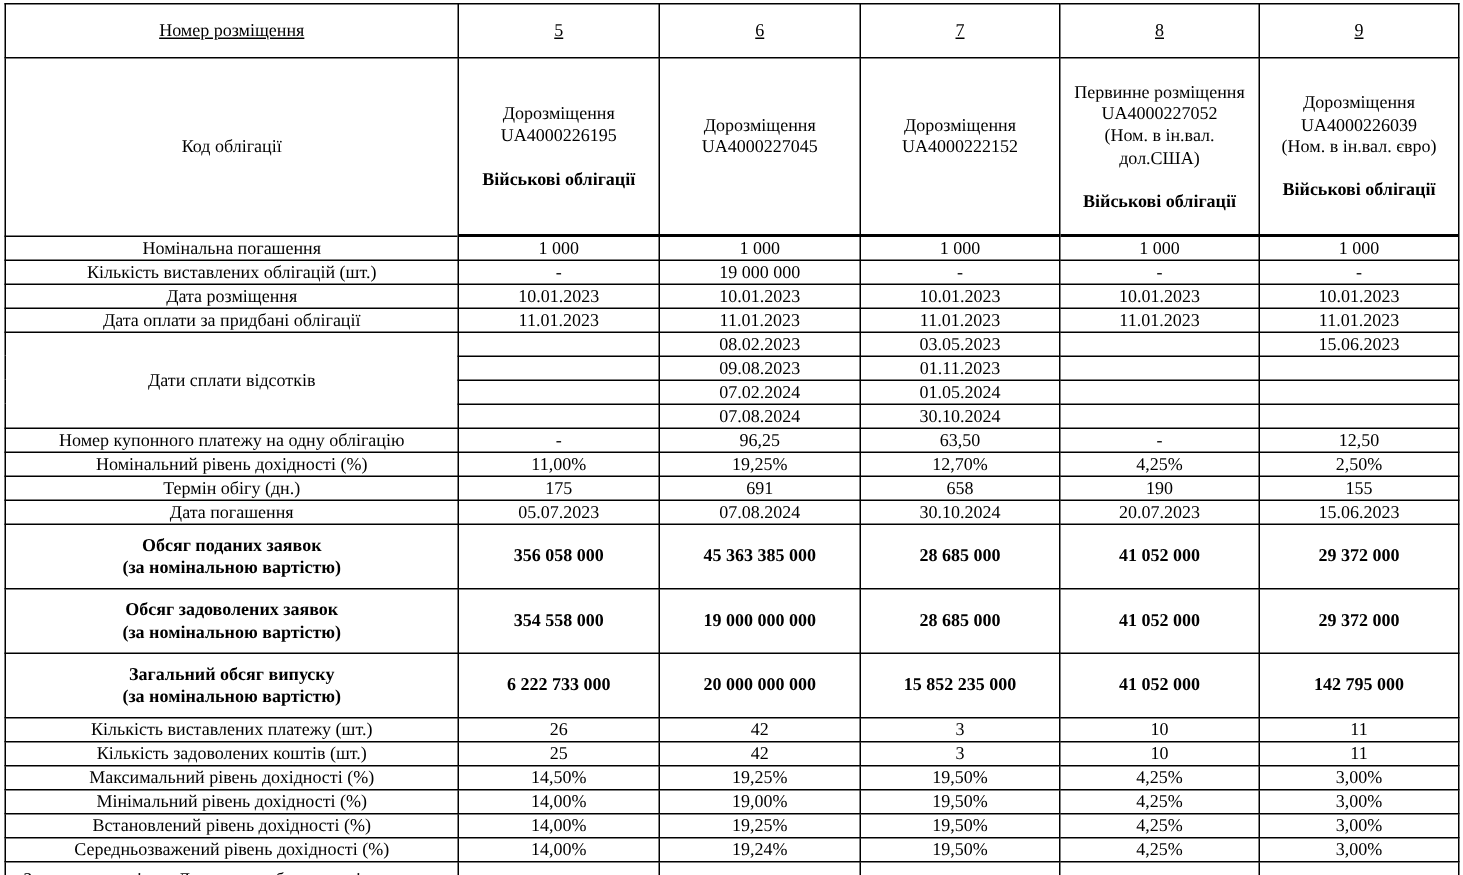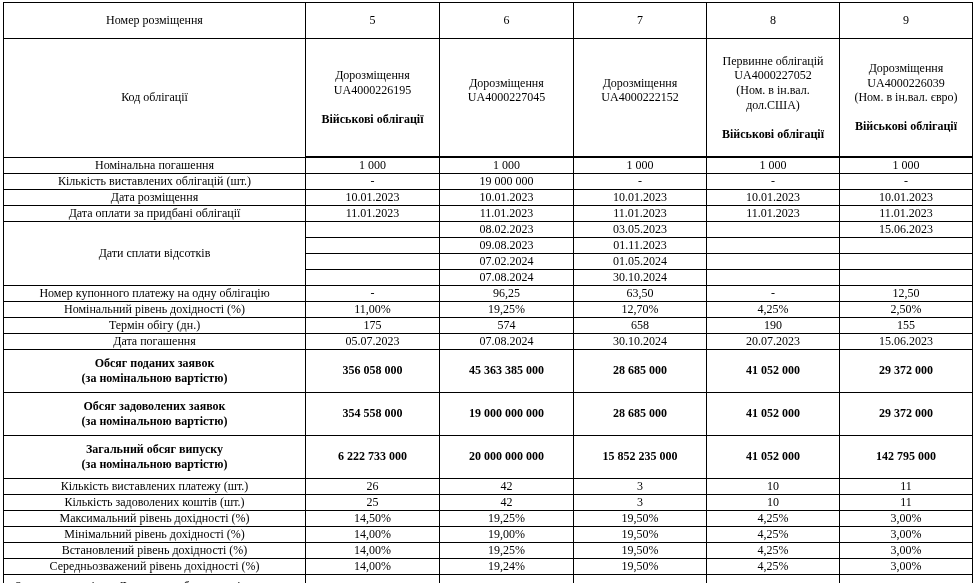--- a/index.html
+++ b/index.html
@@ -22,21 +22,21 @@
   .bond-table td {
     border: 1px solid #000000;
     text-align: center;
     vertical-align: middle;
     padding: 0 3px;
     font-size: 12px;
     line-height: 1.22;
     white-space: pre-line;
     overflow: hidden;
   }
-  tr.r-head  { height: 36px; }
+  tr.r-head  { height: 36px; text-decoration: underline; }
   tr.r-code  { height: 86px; }
   tr.r-std   { height: 16px; }
   tr.r-tall  { height: 43px; font-weight: bold; }
   tr.r-funds { height: 38px; }
   tr.r-code td { border-bottom: 2px solid #000000; }
   tr.r-code td.lbl { border-bottom: 1px solid #000000; margin-top: 35px; }
   .bold { font-weight: bold; }
 </style>
 </head>
 <body>
@@ -72,21 +72,21 @@
       <div>Дорозміщення
 UA4000227045</div>
       <div class="bold"></div>
     </td>
     <td>
       <div>Дорозміщення
 UA4000222152</div>
       <div class="bold"></div>
     </td>
     <td>
-      <div>Первинне облігацій
+      <div>Первинне розміщення
 UA4000227052
 (Ном. в ін.вал.
 дол.США)</div>
       <div class="bold">Військові облігації</div>
     </td>
     <td>
       <div>Дорозміщення
 UA4000226039
 (Ном. в ін.вал. євро)</div>
       <div class="bold">Військові облігації</div>
@@ -173,21 +173,21 @@
     <td>11,00%</td>
     <td>19,25%</td>
     <td>12,70%</td>
     <td>4,25%</td>
     <td>2,50%</td>
   </tr>
 
   <tr class="r-std">
     <td class="lbl">Термін обігу (дн.)</td>
     <td>175</td>
-    <td>574</td>
+    <td>691</td>
     <td>658</td>
     <td>190</td>
     <td>155</td>
   </tr>
 
   <tr class="r-std">
     <td class="lbl">Дата погашення</td>
     <td>05.07.2023</td>
     <td>07.08.2024</td>
     <td>30.10.2024</td>

